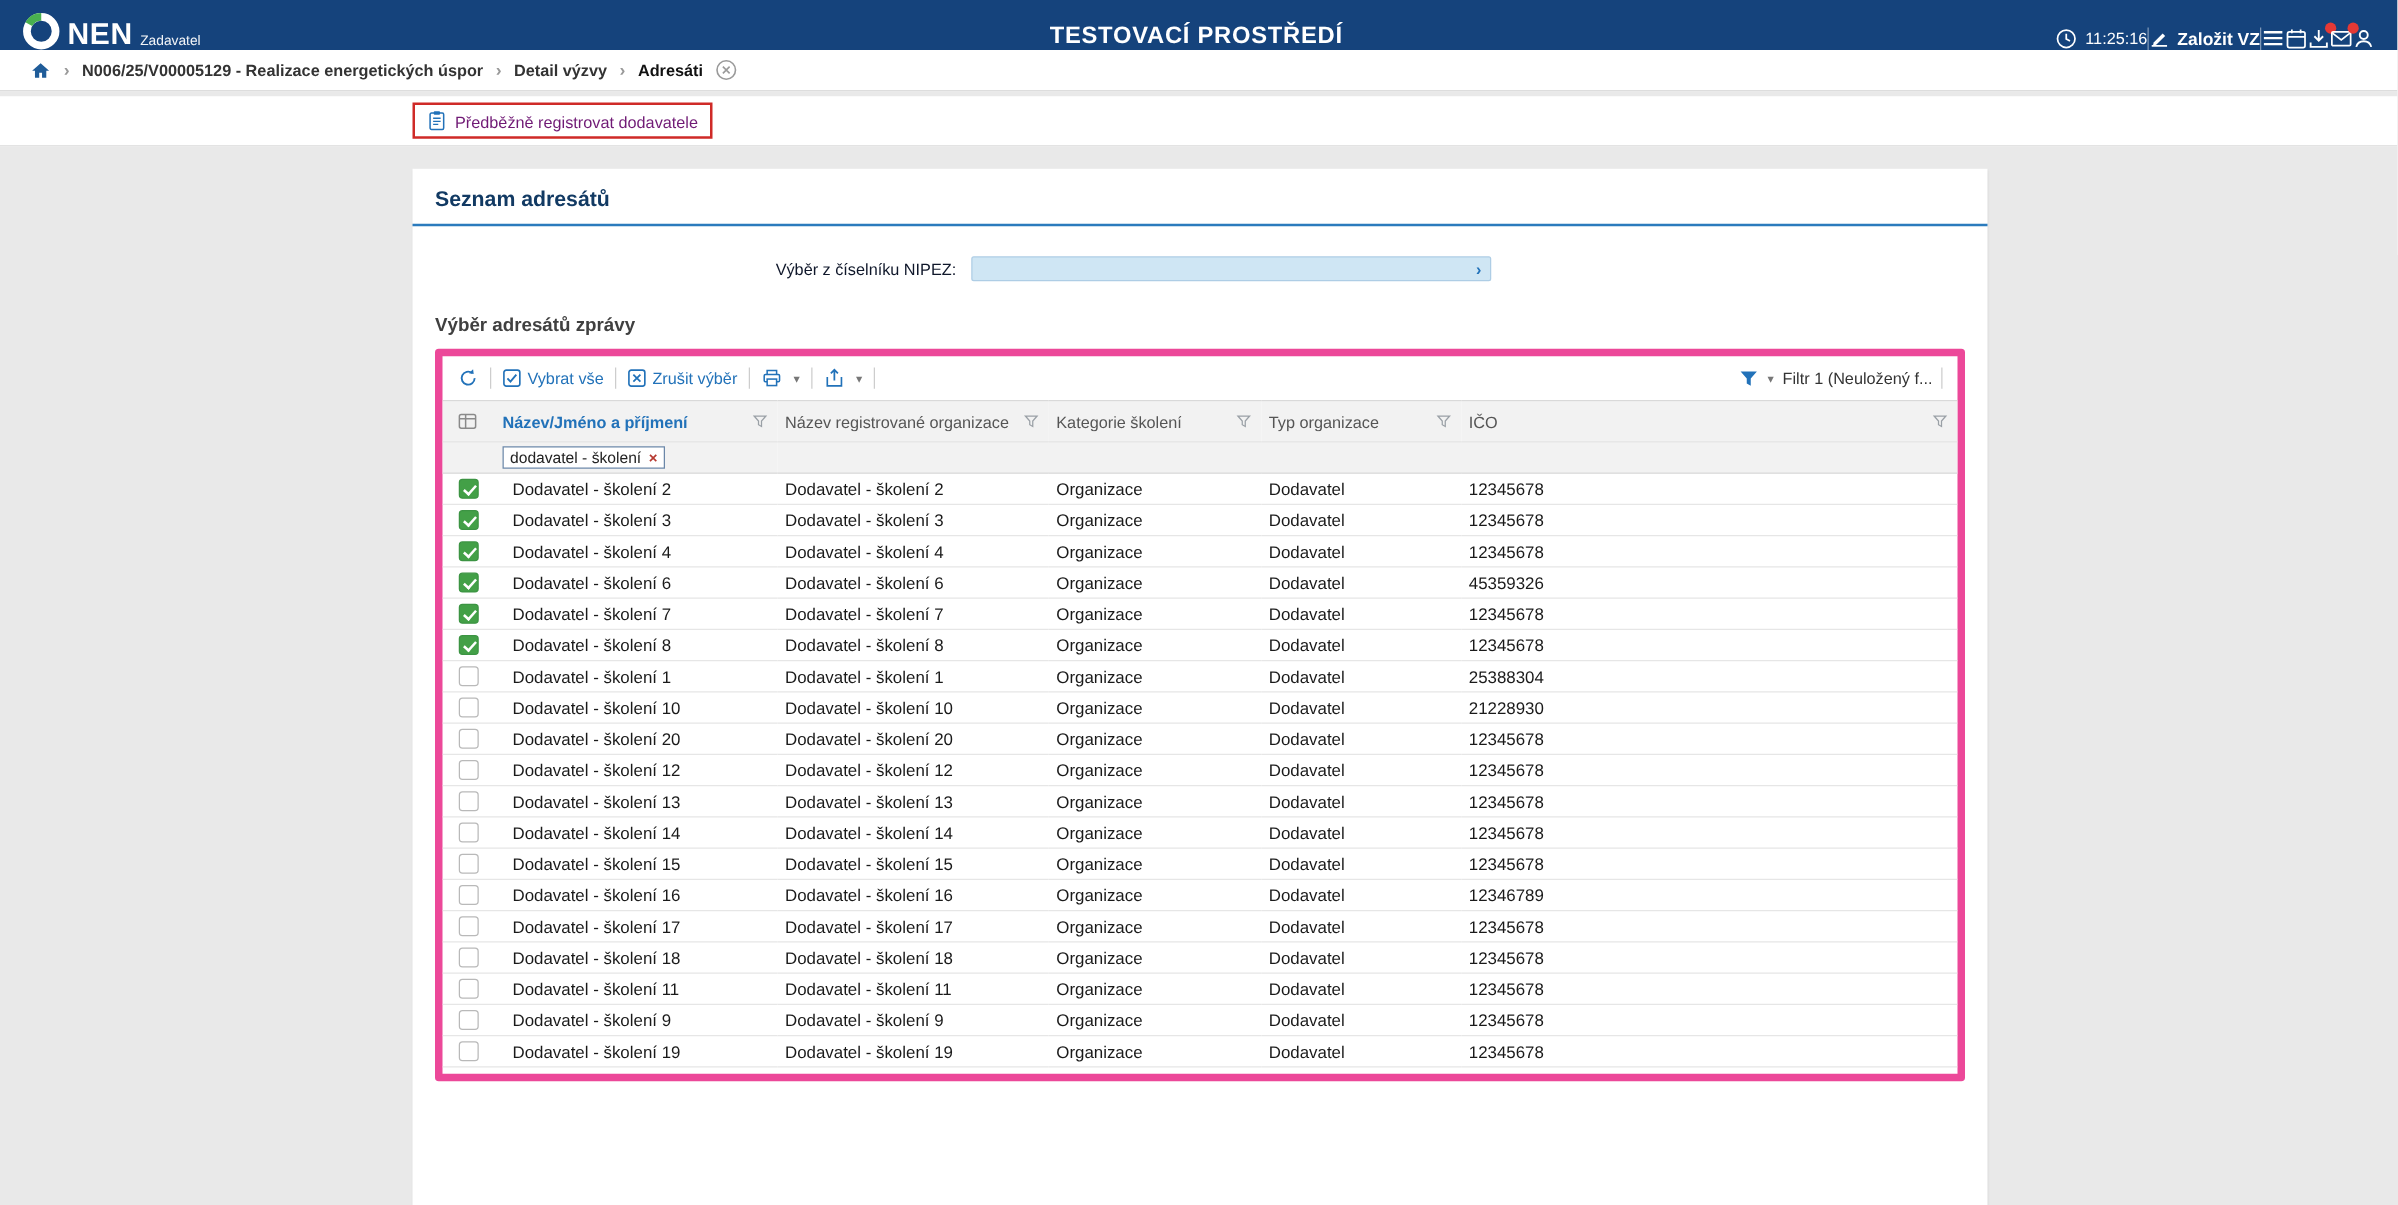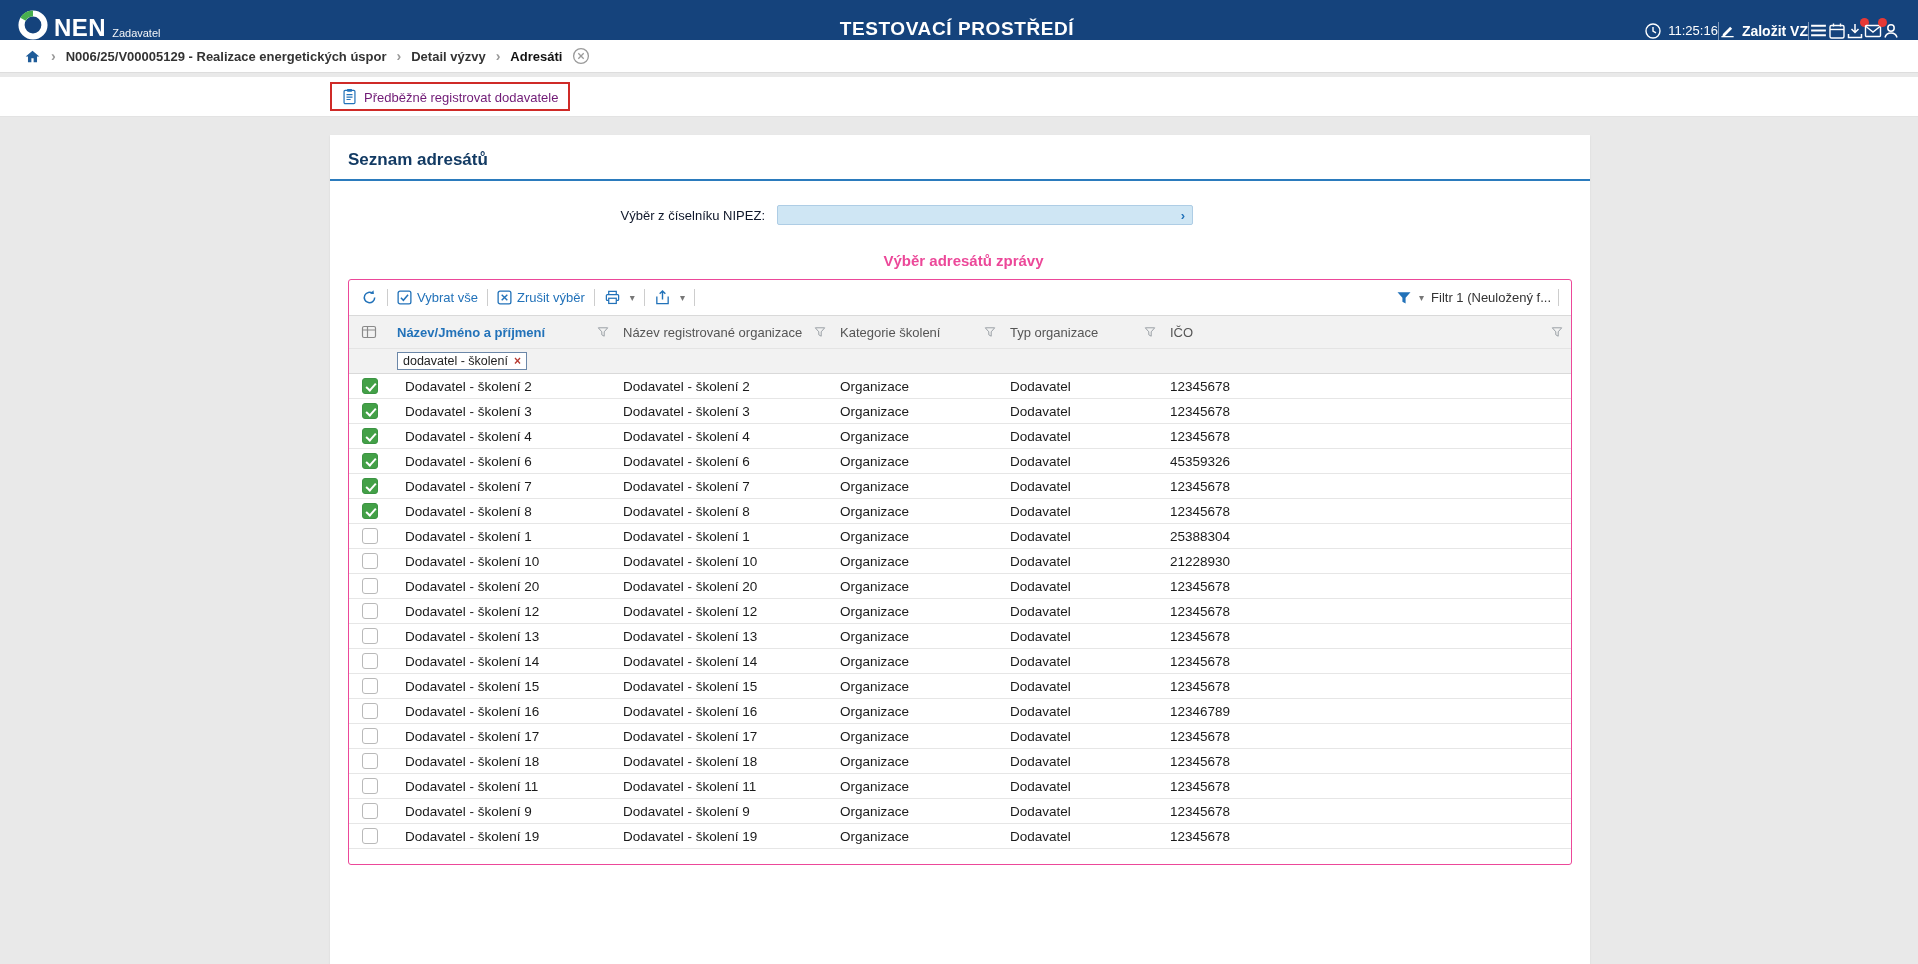--- a/index.html
+++ b/index.html
@@ -44,24 +44,24 @@
   .panel-title { font-size:17px; font-weight:bold; color:#123a63; padding:15px 18px 9px; }
   .blue-rule { height:2px; background:#2b7bbd; }
 
   .nipez-row { display:flex; align-items:center; margin-top:24px; font-size:13px; }
   .nipez-label { width:447px; text-align:right; padding-right:12px; color:#0f172a; }
   .nipez-field { width:416px; height:20px; background:#cfe6f4; border:1px solid #aecde5;
                  border-radius:2px; display:flex; align-items:center; cursor:pointer; }
   .nipez-value { flex:1; padding:0 6px; color:#333; }
   .nipez-chev { width:18px; text-align:center; color:#2272b9; font-weight:bold; font-size:13px; }
 
-  .subsection-title { font-size:15px; font-weight:bold; color:#ec4899; margin:27px 0 10px; padding-left:7px;text-align:center; }
+  .subsection-title { font-size:15px; font-weight:bold; color:#404040; margin:27px 0 10px; padding-left:18px; }
 
   
-  .grid-box { margin:0 18px; height:586px; border:1px solid #ec4899; border-radius:3px;
+  .grid-box { margin:0 18px; height:586px; border:6px solid #ec4899; border-radius:3px;
               background:#fff; overflow:hidden; }
   .grid-toolbar { height:35px; display:flex; align-items:center; gap:9px; padding:0 12px;
                   font-size:13px; }
   .tool-link { display:flex; align-items:center; gap:5px; color:#2272b9; cursor:pointer; }
   .tool-icon { display:flex; align-items:center; cursor:pointer; }
   .tool-div { width:1px; height:17px; background:#cdcdcd; }
   .caret { color:#777; font-size:10px; cursor:pointer; }
   .toolbar-right { margin-left:auto; display:flex; align-items:center; gap:7px; }
   .filter-label { color:#333; font-size:13px; max-width:135px; white-space:nowrap;
                   overflow:hidden; cursor:pointer; }

